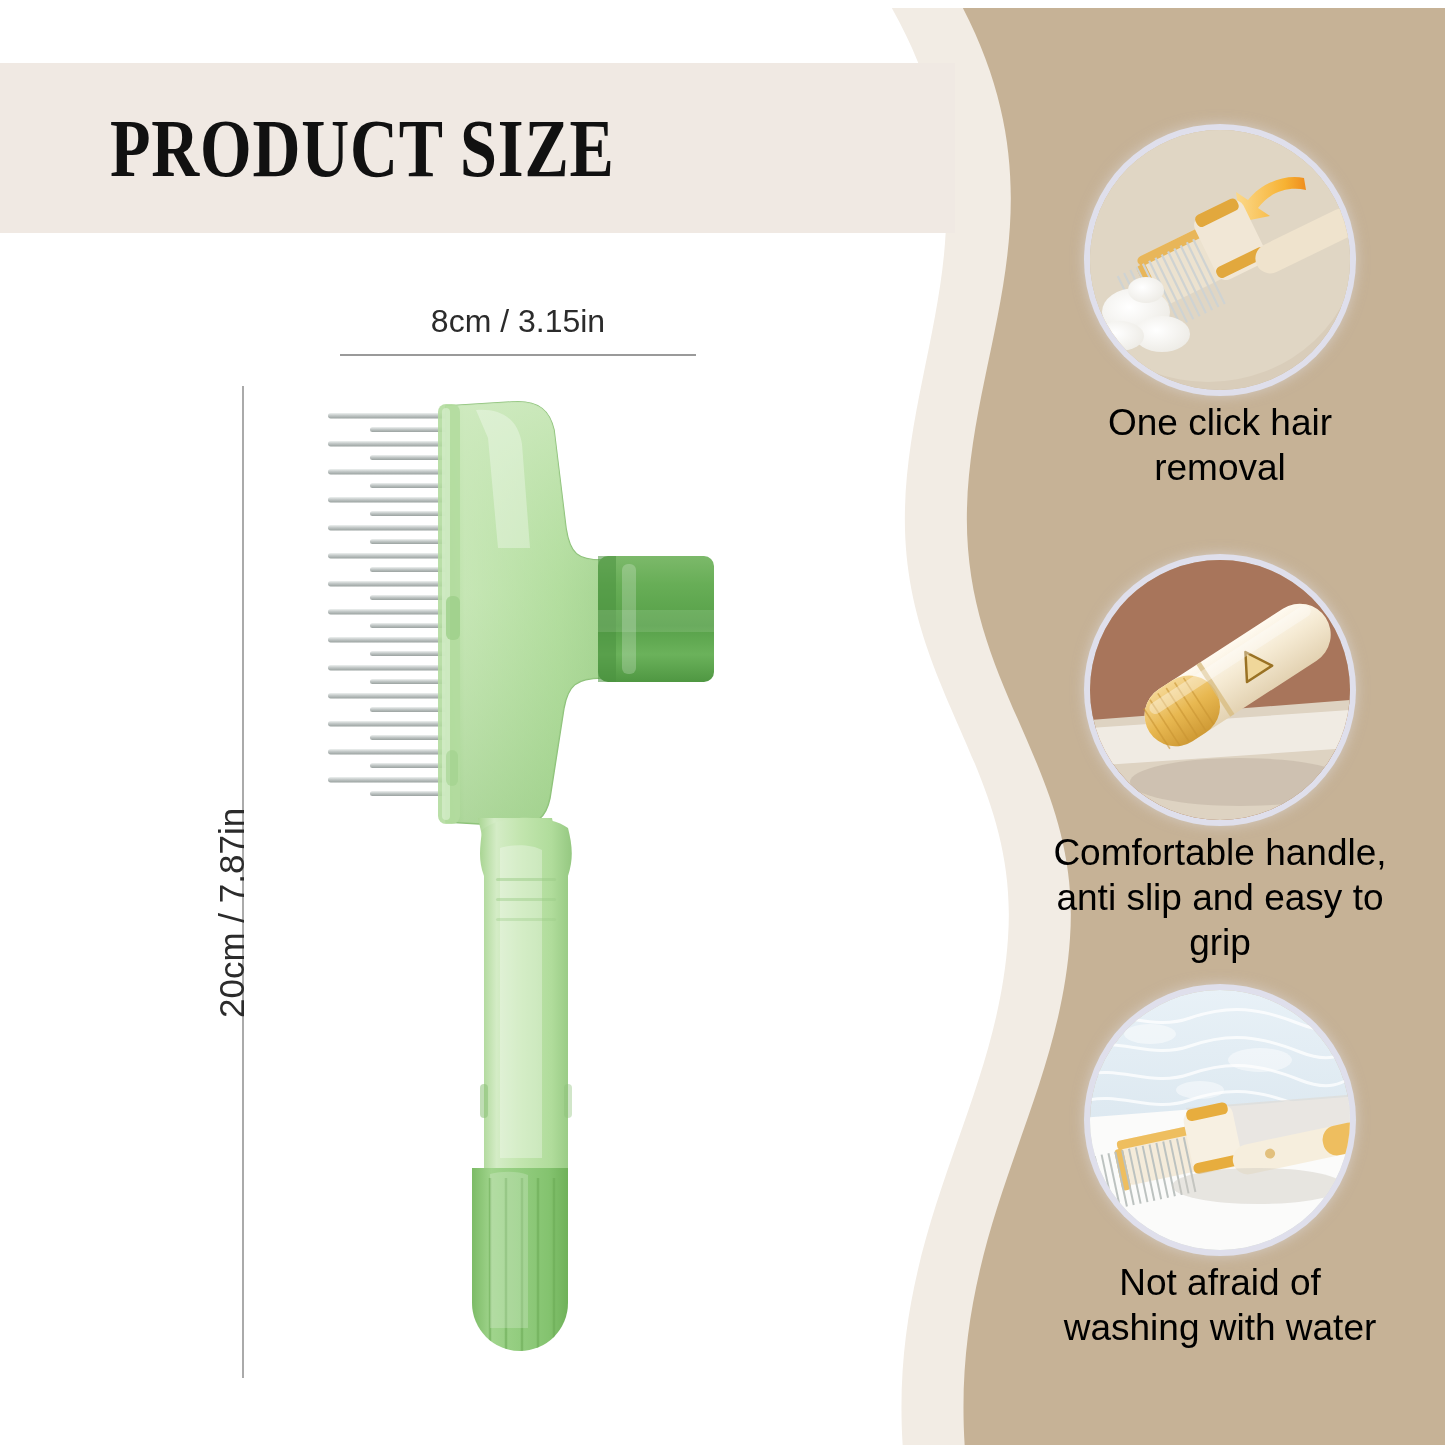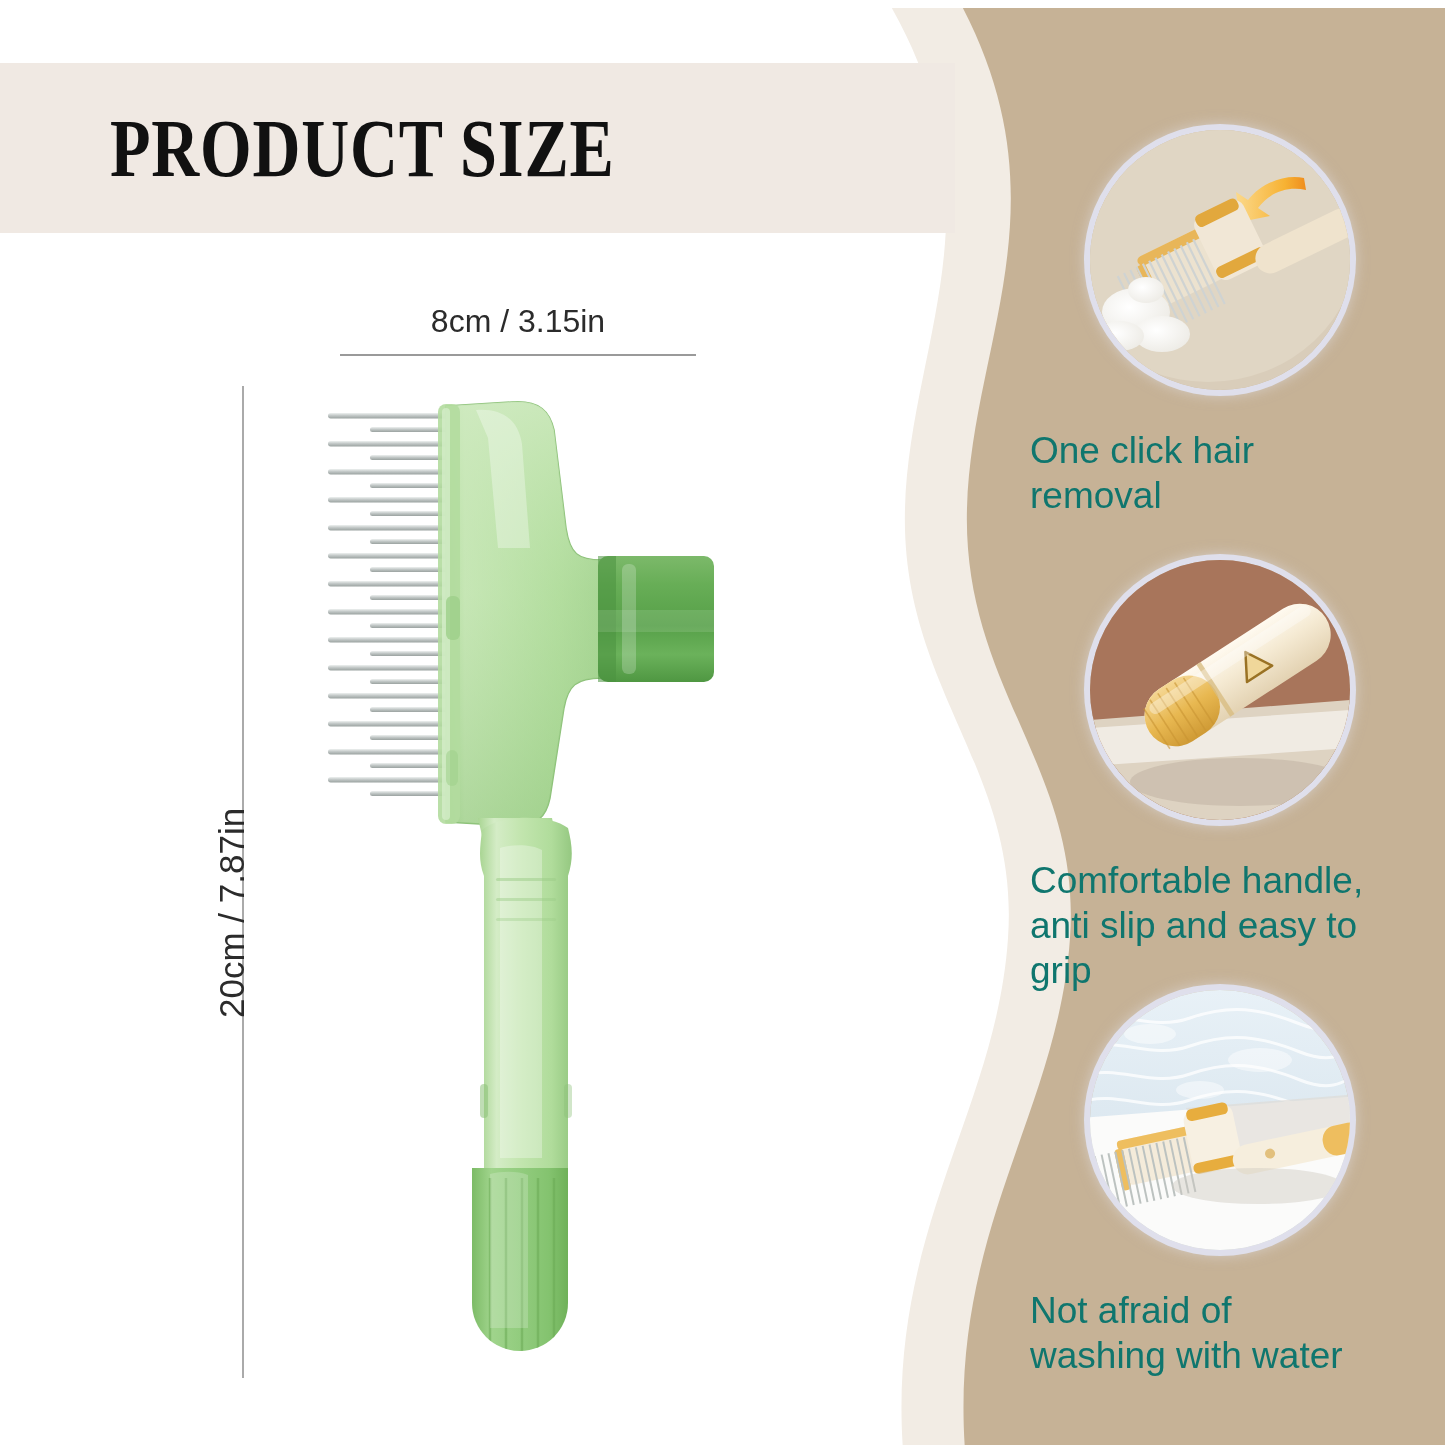--- a/index.html
+++ b/index.html
@@ -121,23 +121,23 @@
     position: relative;
     width: 260px;
     height: 260px;
     margin: 0 auto;
     border-radius: 50%;
     overflow: hidden;
     box-shadow: 0 0 0 6px rgba(223,224,238,0.95),
                 0 0 14px 5px rgba(230,232,245,0.55);
   }
   .feature-caption {
-    margin-top: 38px;
-    text-align: left;
-    color: #0f766e;
+    margin-top: 10px;
+    text-align: center;
+    color: #000000;
     font-size: 37px;
     line-height: 45px;
     white-space: pre-line;
   }
   #feature-1 { left: 1030px; top: 122px; }
   #feature-2 { left: 1030px; top: 552px; }
   #feature-3 { left: 1030px; top: 982px; }
 
   .circle-svg { display: block; width: 260px; height: 260px; }
 </style>

